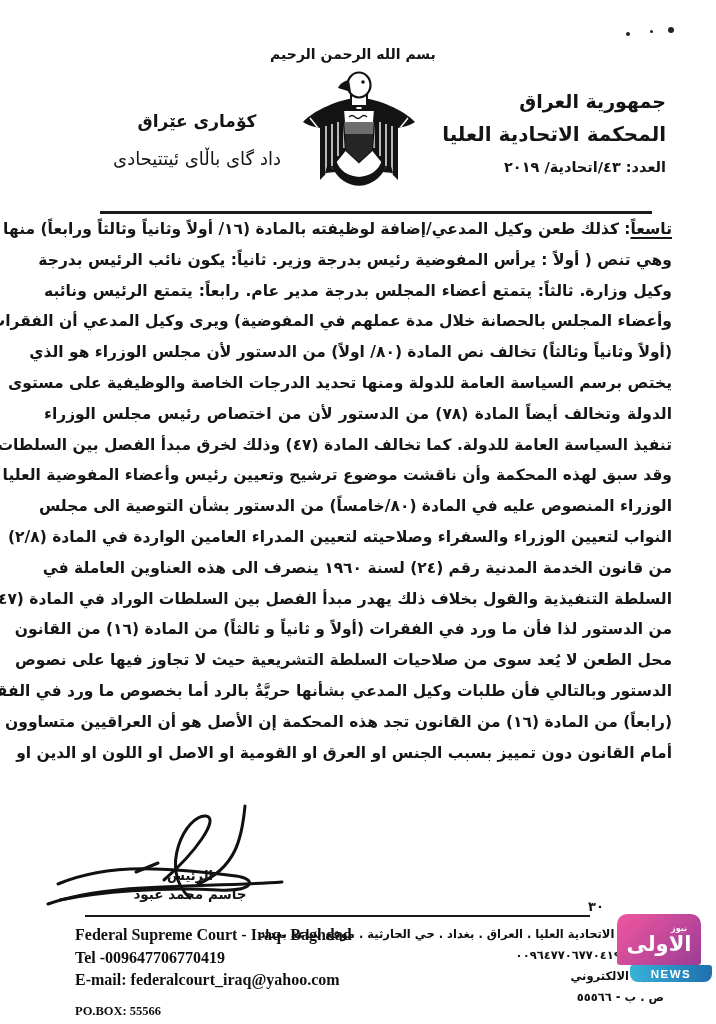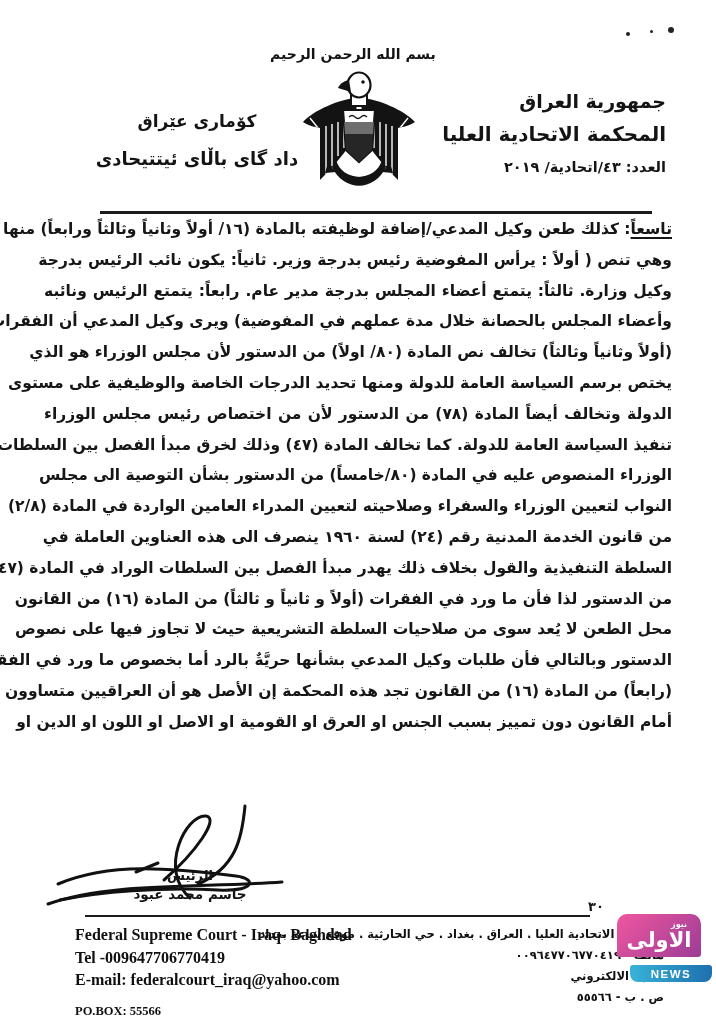--- a/index.html
+++ b/index.html
@@ -24,21 +24,21 @@
     text-align:right;direction:rtl;
   }
   .hdr-right .h1{font-size:19px;font-weight:bold;line-height:30px;}
   .hdr-right .h2{font-size:20px;font-weight:bold;line-height:36px;}
   .hdr-right .h3{font-size:14.5px;font-weight:bold;line-height:30px;letter-spacing:1px;}
   .hdr-left{
     top:106px;left:92px;width:210px;
     text-align:center;direction:rtl;
   }
   .hdr-left .k1{font-size:17px;font-weight:bold;line-height:30px;}
-  .hdr-left .k2{font-size:18px;font-weight:bold;line-height:46px;white-space:nowrap;}
+  .hdr-left .k2{font-size:18px;font-weight:normal;line-height:46px;white-space:nowrap;}
   .emblem{top:68px;left:298px;width:122px;height:130px;}
   .hdr-rule{top:211px;left:100px;width:552px;height:2.6px;background:#1b1b1b;}
   .speck{background:#222;border-radius:50%;}
   
   .body-text{
     top:214px;left:44px;width:628px;
     direction:rtl;
   }
   .bline{
     height:30.8px;line-height:30.8px;
@@ -65,21 +65,21 @@
     font-size:13px;font-weight:bold;direction:rtl;text-align:left;
   }
   .ftr-en{top:924px;left:75px;width:300px;font-family:"Liberation Serif",serif;}
   .ftr-en .e{font-size:16px;font-weight:bold;line-height:22.5px;white-space:nowrap;color:#101010;}
   .ftr-en .e:last-child{font-size:12.5px;margin-top:8px;}
   .ftr-ar{top:924px;right:52px;width:290px;text-align:right;direction:rtl;}
   .ftr-ar .a{font-size:11.5px;font-weight:bold;line-height:21px;white-space:nowrap;color:#101010;}
   
   .news-logo{top:914px;left:617px;width:84px;height:70px;}
   .news-square{
-    position:absolute;top:0;left:0;width:84px;height:43px;
+    position:absolute;top:0;left:0;width:84px;height:51px;
     border-radius:10px 10px 3px 3px;
     display:flex;flex-direction:column;align-items:center;justify-content:center;
   }
   .news-sub{
     color:#fff;font-size:8px;font-weight:bold;line-height:8px;
     direction:rtl;align-self:flex-end;margin:0 14px 0 0;
   }
   .news-main{
     color:#fff;font-size:21px;font-weight:bold;line-height:22px;
     direction:rtl;letter-spacing:-1px;
@@ -162,20 +162,21 @@
 
   <div class="abs body-text" id="body-lines">
       <div class="bline"><u>تاسعاً</u>: كذلك طعن وكيل المدعي/إضافة لوظيفته بالمادة (١٦/ أولاً وثانياً وثالثاً ورابعاً) منها</div>
       <div class="bline">وهي تنص ( أولاً : يرأس المفوضية رئيس بدرجة وزير. ثانياً: يكون نائب الرئيس بدرجة</div>
       <div class="bline">وكيل وزارة. ثالثاً: يتمتع أعضاء المجلس بدرجة مدير عام. رابعاً: يتمتع الرئيس ونائبه</div>
       <div class="bline">وأعضاء المجلس بالحصانة خلال مدة عملهم في المفوضية) ويرى وكيل المدعي أن الفقرات</div>
       <div class="bline">(أولاً وثانياً وثالثاً) تخالف نص المادة (٨٠/ اولاً) من الدستور لأن مجلس الوزراء هو الذي</div>
       <div class="bline">يختص برسم السياسة العامة للدولة ومنها تحديد الدرجات الخاصة والوظيفية على مستوى</div>
       <div class="bline">الدولة وتخالف أيضاً المادة (٧٨) من الدستور لأن من اختصاص رئيس مجلس الوزراء</div>
       <div class="bline">تنفيذ السياسة العامة للدولة. كما تخالف المادة (٤٧) وذلك لخرق مبدأ الفصل بين السلطات</div>
+      <div class="bline">وقد سبق لهذه المحكمة وأن ناقشت موضوع ترشيح وتعيين رئيس وأعضاء المفوضية العليا</div>
       <div class="bline">الوزراء المنصوص عليه في المادة (٨٠/خامساً) من الدستور بشأن التوصية الى مجلس</div>
       <div class="bline">النواب لتعيين الوزراء والسفراء وصلاحيته لتعيين المدراء العامين الواردة في المادة (٢/٨)</div>
       <div class="bline">من قانون الخدمة المدنية رقم (٢٤) لسنة ١٩٦٠ ينصرف الى هذه العناوين العاملة في</div>
       <div class="bline">السلطة التنفيذية والقول بخلاف ذلك يهدر مبدأ الفصل بين السلطات الوراد في المادة (٤٧)</div>
       <div class="bline">من الدستور لذا فأن ما ورد في الفقرات (أولاً و ثانياً و ثالثاً) من المادة (١٦) من القانون</div>
       <div class="bline">محل الطعن لا يُعد سوى من صلاحيات السلطة التشريعية حيث لا تجاوز فيها على نصوص</div>
       <div class="bline">الدستور وبالتالي فأن طلبات وكيل المدعي بشأنها حريَّةٌ بالرد أما بخصوص ما ورد في الفقرة</div>
       <div class="bline">(رابعاً) من المادة (١٦) من القانون تجد هذه المحكمة إن الأصل هو أن العراقيين متساوون</div>
       <div class="bline">أمام القانون دون تمييز بسبب الجنس او العرق او القومية او الاصل او اللون او الدين او</div>
     </div>

